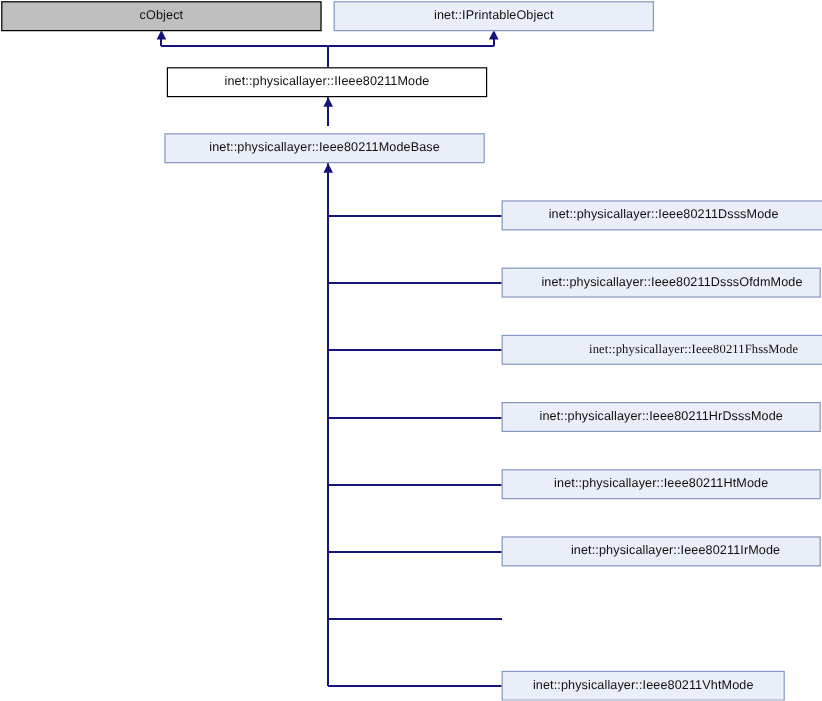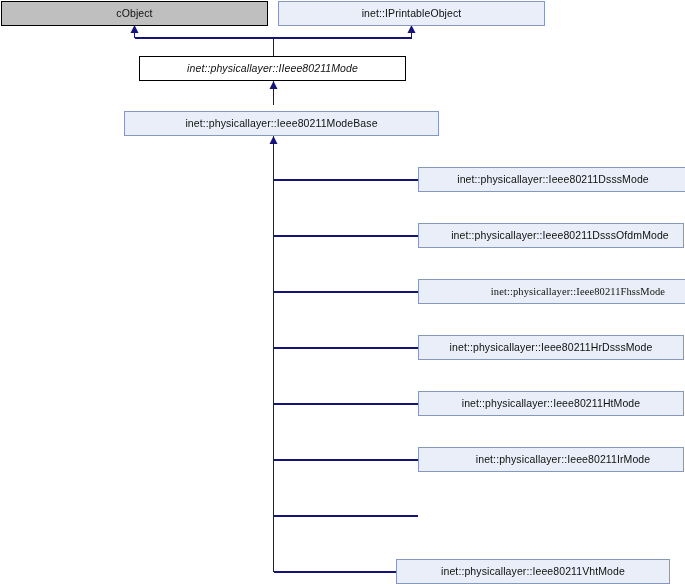--- a/index.html
+++ b/index.html
@@ -96,25 +96,25 @@
   </svg>
 
   <div class="node root-gray" style="left:1px; top:1px; width:267px;">
     <span>cObject</span>
   </div>
 
   <div class="node blue-fill" style="left:278px; top:1px; width:267px;">
     <span>inet::IPrintableObject</span>
   </div>
 
-  <div class="node plain-white" style="left:139px; top:56px; width:267px;font-style:italic;">
+  <div class="node plain-white" style="left:139px; top:56px; width:267px;">
     <span>inet::physicallayer::IIeee80211Mode</span>
   </div>
 
-  <div class="node blue-fill" style="left:124px; top:111px; width:315px;">
+  <div class="node blue-fill" style="left:137px; top:111px; width:267px;">
     <span>inet::physicallayer::Ieee80211ModeBase</span>
   </div>
 
   <div class="node blue-fill" style="left:418px; top:167px; width:270px;">
     <span>inet::physicallayer::Ieee80211DsssMode</span>
   </div>
 
   <div class="node blue-fill" style="left:418px; top:223px; width:266px;padding-left:18px;">
     <span>inet::physicallayer::Ieee80211DsssOfdmMode</span>
   </div>
@@ -129,17 +129,17 @@
 
   <div class="node blue-fill" style="left:418px; top:391px; width:266px;">
     <span>inet::physicallayer::Ieee80211HtMode</span>
   </div>
 
   <div class="node blue-fill" style="left:418px; top:447px; width:266px;padding-left:24px;">
     <span>inet::physicallayer::Ieee80211IrMode</span>
   </div>
 
 
-  <div class="node blue-fill" style="left:396px; top:559px; width:274px;">
+  <div class="node blue-fill" style="left:418px; top:559px; width:236px;">
     <span>inet::physicallayer::Ieee80211VhtMode</span>
   </div>
 
 </div>
 
 </body></html>

